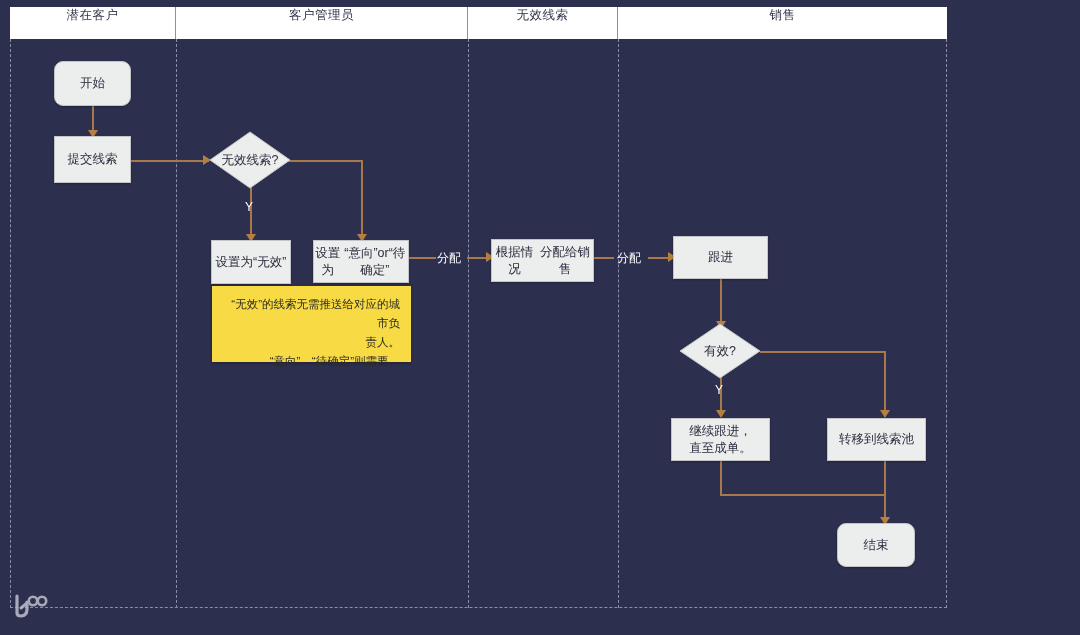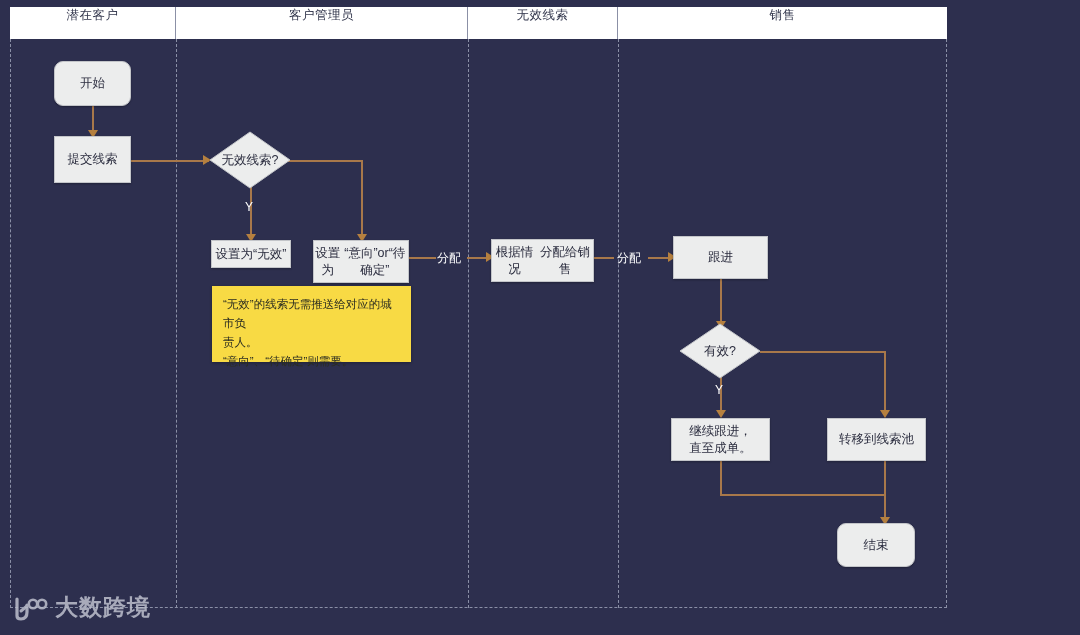--- a/index.html
+++ b/index.html
@@ -139,20 +139,21 @@
   
   .note {
     position: absolute;
     background: #f8da44;
     color: #2b2d20;
     font-size: 11.5px;
     line-height: 19px;
     box-sizing: border-box;
     padding: 9px 11px;
     box-shadow: 0 1px 3px rgba(0,0,0,0.3);
+    text-align: right;
   }
   .note.center { text-align: center; }
 
   
   .watermark {
     position: absolute;
     left: 14px;
     top: 592px;
     display: flex;
     align-items: center;
@@ -244,21 +245,21 @@
     <span>提交线索</span>
   </div>
 
   <div class="diamond-wrap" style="left:209px; top:131px; width:82px; height:58px;">
     <svg class="diamond-shape" viewBox="0 0 82 58" preserveAspectRatio="none">
       <polygon points="41,1 81,29 41,57 1,29" fill="#eceded" stroke="#c3c5c9" stroke-width="1"></polygon>
     </svg>
     <div class="diamond-label">无效线索?</div>
   </div>
 
-  <div class="node" style="left:211px; top:240px; width:80px; height:28px;">
+  <div class="node" style="left:211px; top:240px; width:80px; height:44px;">
     <span>设置为“无效”</span>
   </div>
 
   <div class="node" style="left:313px; top:240px; width:96px; height:43px; ">
     <span>设置为</span>
     <span>“意向”or“待确定”</span>
   </div>
 
   <div class="node" style="left:491px; top:239px; width:103px; height:43px; ">
     <span>根据情况</span>
@@ -296,16 +297,15 @@
   </div>
 
 
   <div class="watermark">
     <svg width="34" height="26" viewBox="0 0 34 26">
       <path d="M3 4 L3 21 Q3 24 7 24 Q13 24 13 17 L13 10" fill="none" stroke="#b9bcca" stroke-width="3.2" stroke-linecap="round"></path>
       <path d="M13 11 L7 16" fill="none" stroke="#b9bcca" stroke-width="3" stroke-linecap="round"></path>
       <circle cx="19" cy="9" r="4.2" fill="none" stroke="#b9bcca" stroke-width="2.6"></circle>
       <circle cx="28" cy="9" r="4.2" fill="none" stroke="#b9bcca" stroke-width="2.6"></circle>
     </svg>
-    <span class="wm-text">大数跨境</span>
   </div>
 
 </div>
 
 </body></html>

